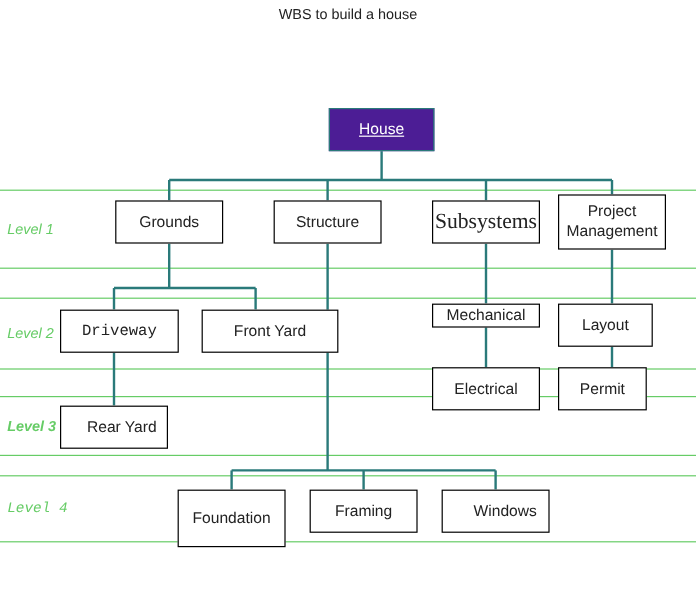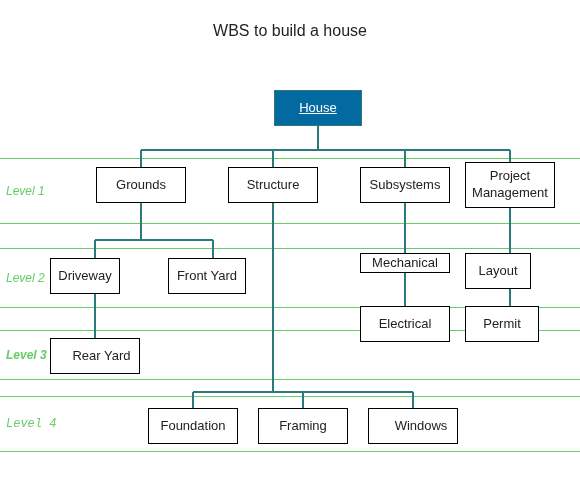--- a/index.html
+++ b/index.html
@@ -12,23 +12,23 @@
       position: relative;
     }
     .page {
       width: 580px;
       height: 500px;
       position: relative;
       background: #fff;
     }
     .title {
       text-align: center;
-      font-size: 16px;
+      font-size: 12px;
       font-weight: normal;
-      padding-top: 22px;
+      padding-top: 5px;
       color: #222;
     }
     
     .level-band {
       position: absolute;
       left: 0;
       right: 0;
       border-top: 1.5px solid #6c6;
       border-bottom: 1.5px solid #6c6;
       pointer-events: none;
@@ -46,21 +46,21 @@
       border: 1.5px solid #000;
       background: #fff;
       display: flex;
       align-items: center;
       justify-content: center;
       text-align: center;
       font-size: 13px;
       color: #222;
     }
     .wbs-box.root {
-      background: #0369a1;
+      background: #4c1d95;
       color: #fff;
       border-color: #2a7a7a;
       text-decoration: underline;
     }
     
     .connector-svg {
       position: absolute;
       top: 0;
       left: 0;
       width: 580px;
@@ -119,26 +119,26 @@
     <line x1="193" y1="392" x2="413" y2="392" stroke="#2a7a7a" stroke-width="2"></line>
     <line x1="193" y1="392" x2="193" y2="408" stroke="#2a7a7a" stroke-width="2"></line>
     <line x1="303" y1="392" x2="303" y2="408" stroke="#2a7a7a" stroke-width="2"></line>
     <line x1="413" y1="392" x2="413" y2="408" stroke="#2a7a7a" stroke-width="2"></line>
   </svg>
 
   <div id="boxes-container">
       <div class="wbs-box root" style="left: 274px; top: 90px; width: 88px; height: 36px; font-size: 13px; line-height: 1.3;">House</div>
       <div class="wbs-box" style="left: 96px; top: 167px; width: 90px; height: 36px; font-size: 13px; line-height: 1.3;">Grounds</div>
       <div class="wbs-box" style="left: 228px; top: 167px; width: 90px; height: 36px; font-size: 13px; line-height: 1.3;">Structure</div>
-      <div class="wbs-box" style="left: 360px; top: 167px; width: 90px; height: 36px; font-size: 13px; line-height: 1.3;">Subsystems</div>
+      <div class="wbs-box" style="left: 360px; top: 167px; width: 90px; height: 36px; font-size: 18px; line-height: 1.3; font-family: Liberation Serif, serif;">Subsystems</div>
       <div class="wbs-box" style="left: 465px; top: 162px; width: 90px; height: 46px; font-size: 13px; line-height: 1.3;">Project<br>Management</div>
-      <div class="wbs-box" style="left: 50px; top: 258px; width: 70px; height: 36px; font-size: 13px; line-height: 1.3;">Driveway</div>
-      <div class="wbs-box" style="left: 168px; top: 258px; width: 78px; height: 36px; font-size: 13px; line-height: 1.3; text-align: right;">Front Yard</div>
+      <div class="wbs-box" style="left: 50px; top: 258px; width: 99px; height: 36px; font-size: 13px; line-height: 1.3; font-family: Liberation Mono, monospace;">Driveway</div>
+      <div class="wbs-box" style="left: 168px; top: 258px; width: 114px; height: 36px; font-size: 13px; line-height: 1.3; text-align: right;">Front Yard</div>
       <div class="wbs-box" style="left: 360px; top: 253px; width: 90px; height: 20px; font-size: 13px; line-height: 1.3;">Mechanical</div>
-      <div class="wbs-box" style="left: 465px; top: 253px; width: 66px; height: 36px; font-size: 13px; line-height: 1.3;">Layout</div>
+      <div class="wbs-box" style="left: 465px; top: 253px; width: 79px; height: 36px; font-size: 13px; line-height: 1.3;">Layout</div>
       <div class="wbs-box" style="left: 50px; top: 338px; width: 90px; height: 36px; font-size: 13px; line-height: 1.3; padding-left: 13px;">Rear Yard</div>
       <div class="wbs-box" style="left: 360px; top: 306px; width: 90px; height: 36px; font-size: 13px; line-height: 1.3;">Electrical</div>
       <div class="wbs-box" style="left: 465px; top: 306px; width: 74px; height: 36px; font-size: 13px; line-height: 1.3;">Permit</div>
-      <div class="wbs-box" style="left: 148px; top: 408px; width: 90px; height: 36px; font-size: 13px; line-height: 1.3;">Foundation</div>
+      <div class="wbs-box" style="left: 148px; top: 408px; width: 90px; height: 48px; font-size: 13px; line-height: 1.3;">Foundation</div>
       <div class="wbs-box" style="left: 258px; top: 408px; width: 90px; height: 36px; font-size: 13px; line-height: 1.3;">Framing</div>
       <div class="wbs-box" style="left: 368px; top: 408px; width: 90px; height: 36px; font-size: 13px; line-height: 1.3; padding-left: 16px;">Windows</div>
     </div>
 </div>
 
 </body></html>

